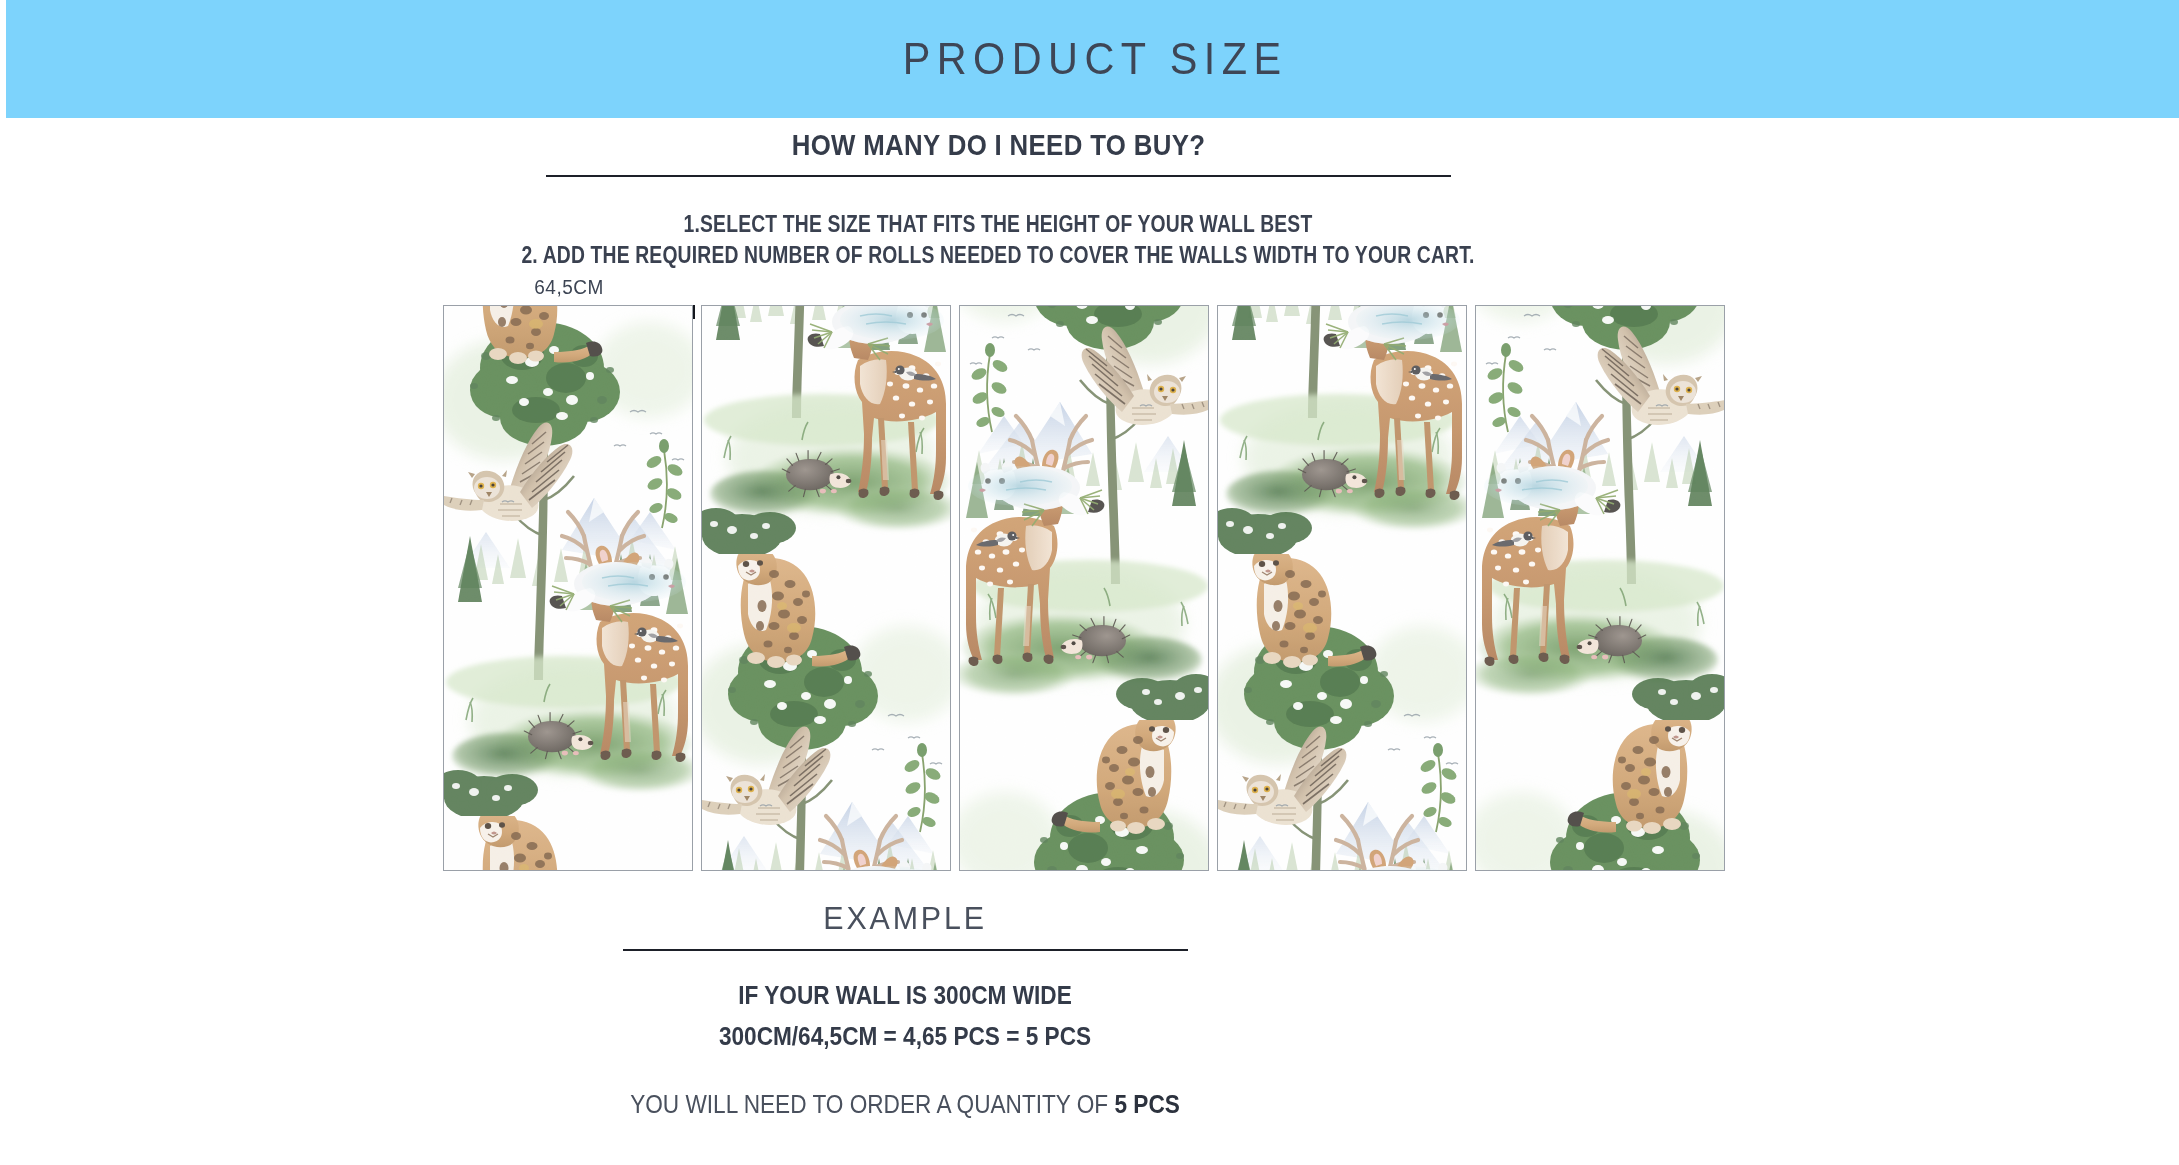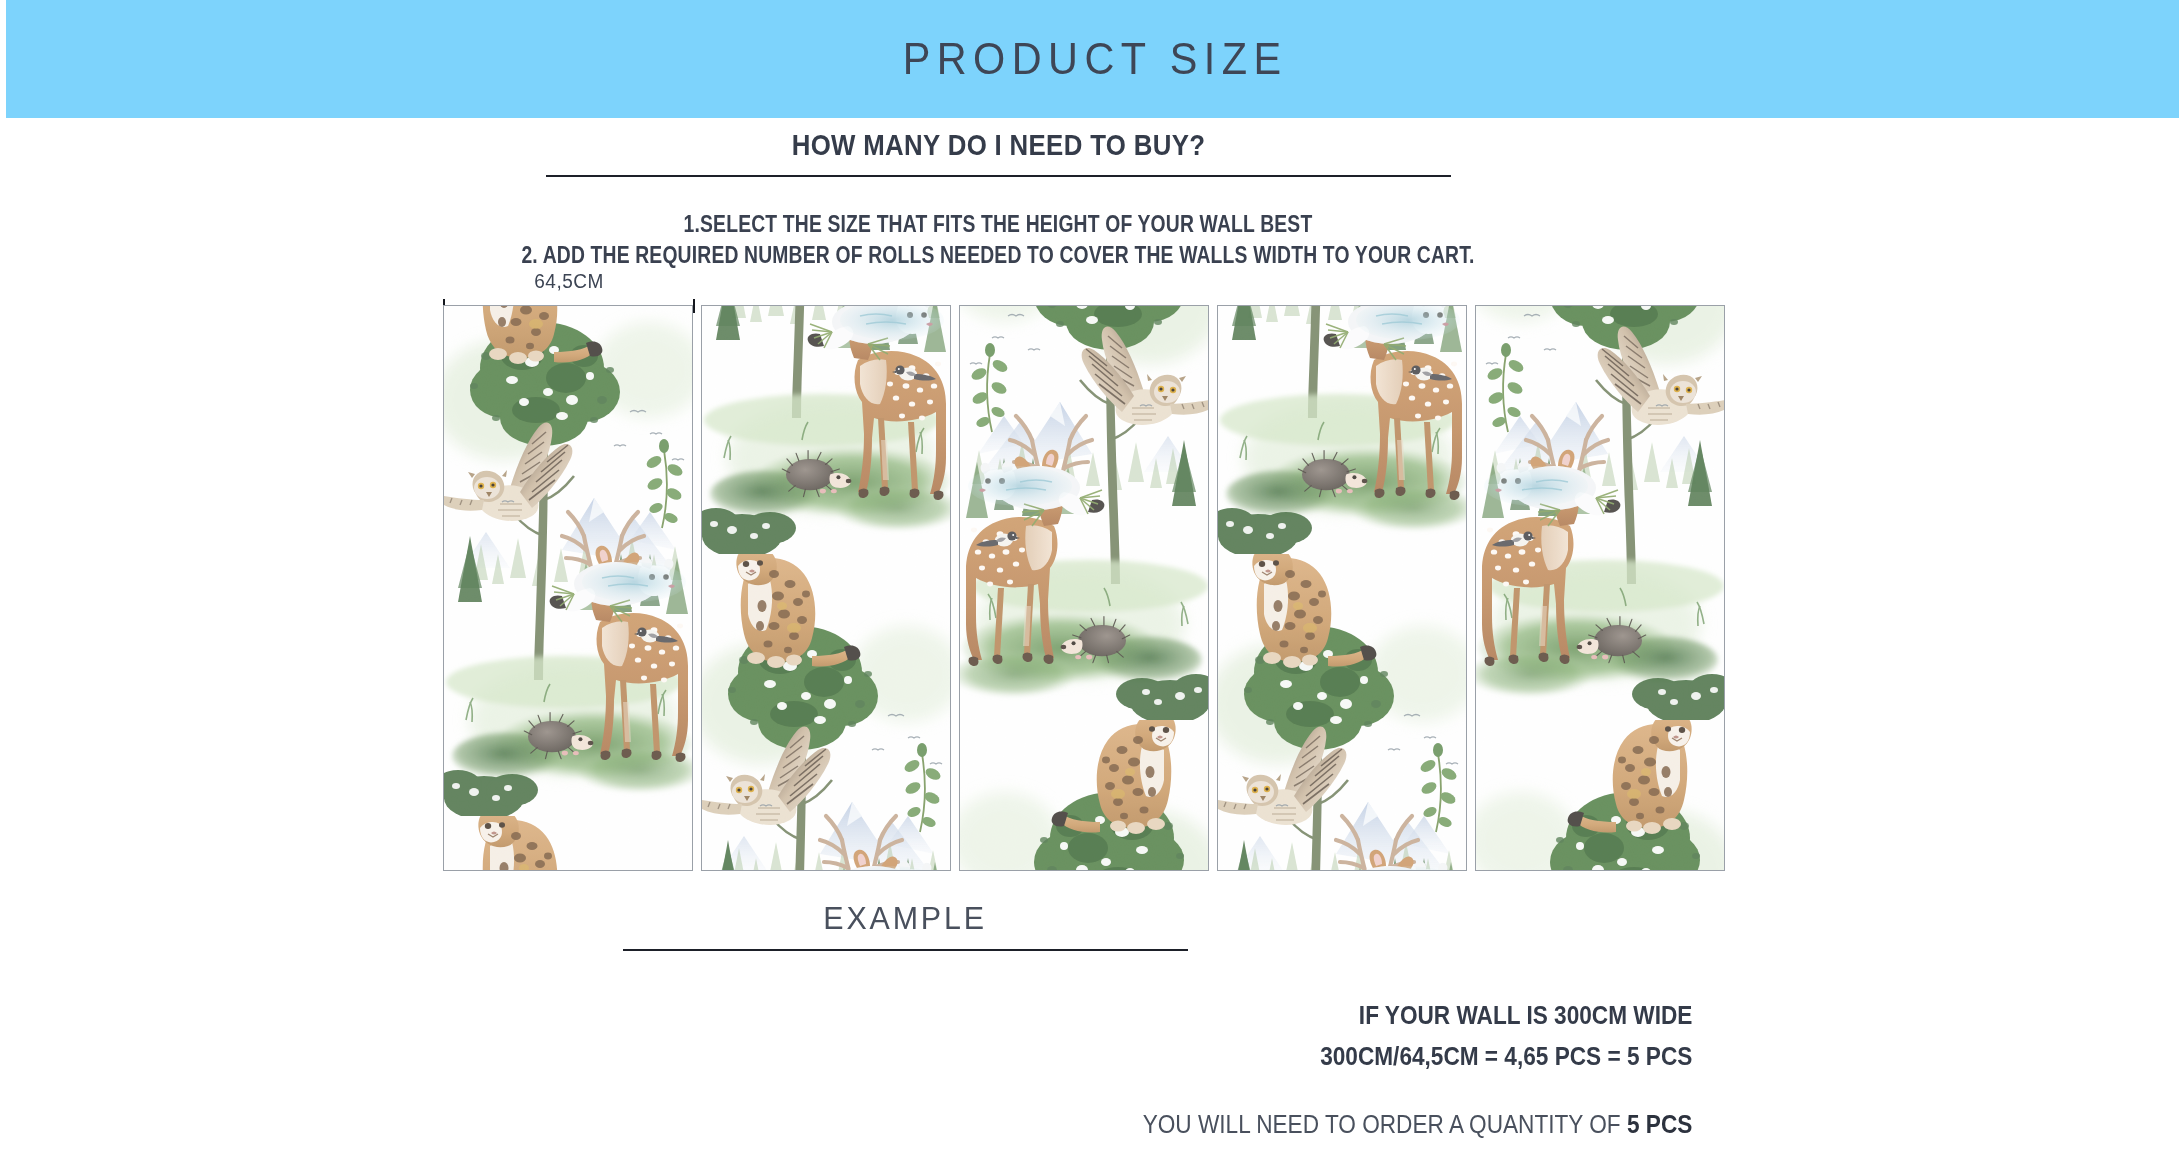--- a/index.html
+++ b/index.html
@@ -70,21 +70,21 @@
     line-height: 31px;
     transform: scaleX(0.84);
     display: block;
     white-space: nowrap;
   }
 
   
   .measure {
     position: absolute;
     left: 443px;
-    top: 270px;
+    top: 276px;
     width: 252px;
   }
   .measure-label {
     text-align: center;
     font-size: 20px;
     font-weight: 500;
     color: #3c4453;
     letter-spacing: 0.5px;
     margin-bottom: 6px;
     transform: scaleX(0.95);
@@ -161,21 +161,21 @@
     color: #49505d;
     transform: scaleX(0.95);
     display: inline-block;
   }
   .rule-mid {
     width: 565px;
     height: 2px;
     background: #1d2029;
     margin: 12px auto 0;
   }
-  .example-body { margin-top: 44px; text-align: right; }
+  .example-body { margin-top: 24px; }
   .example-line {
     font-size: 26px;
     font-weight: 600;
     color: #343b49;
     line-height: 41px;
     transform: scaleX(0.87);
     display: block;
     white-space: nowrap;
   }
   .example-final {

